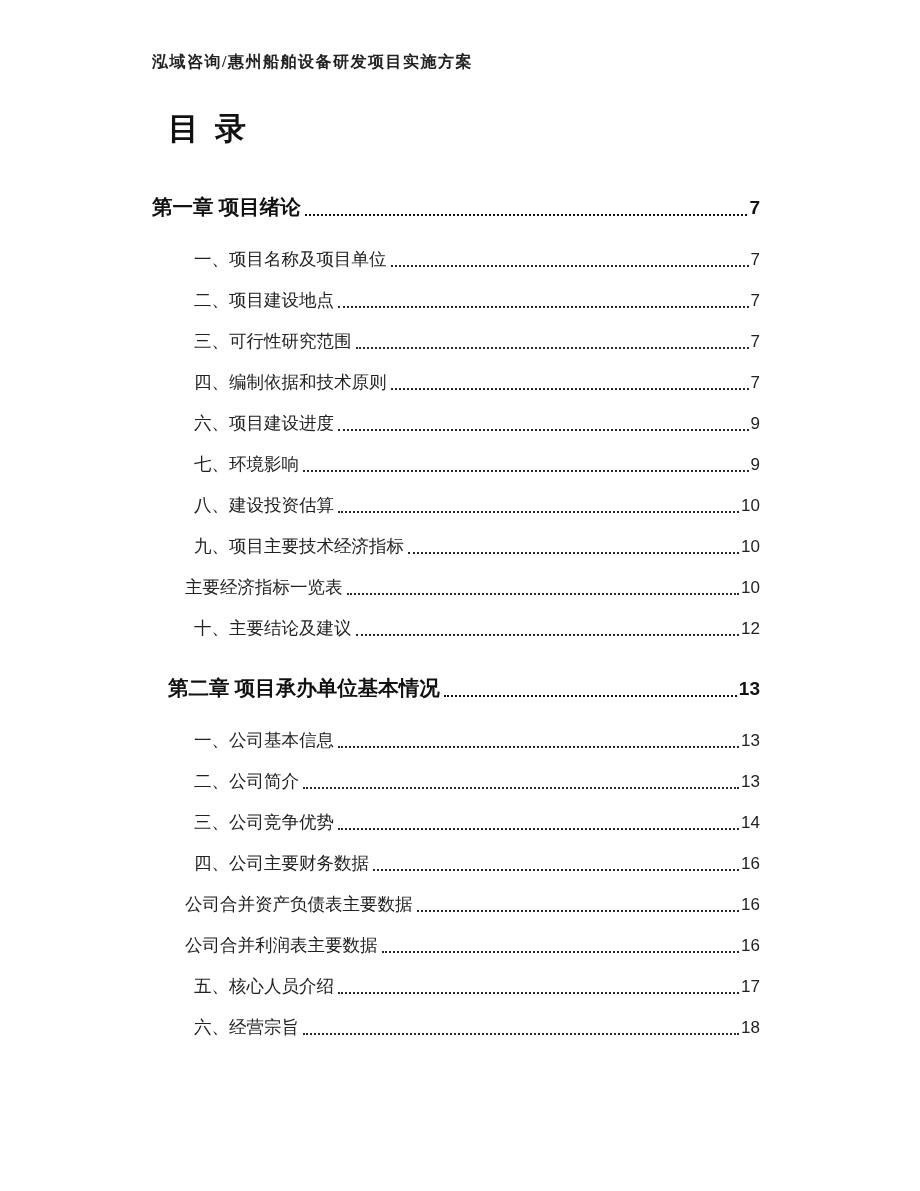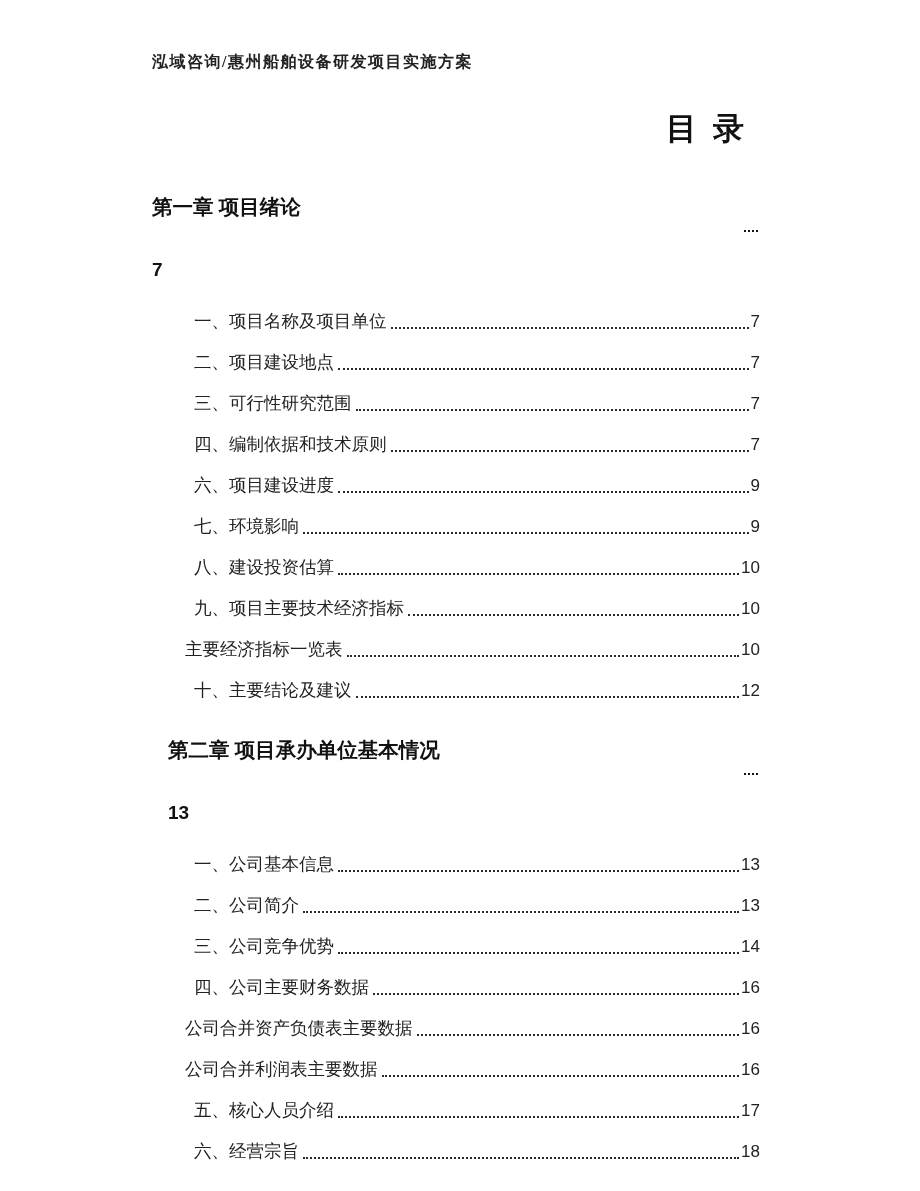--- a/index.html
+++ b/index.html
@@ -21,21 +21,21 @@
   }
   .doc-header {
     font-size: 16px;
     line-height: 24px;
     font-weight: 600;
     letter-spacing: 1.5px;
     color: #222;
   }
   .toc-title {
     margin: 32px 0 0 0;
-    text-align: right;
+    text-align: left;
     font-size: 31px;
     line-height: 46px;
     font-weight: 700;
     letter-spacing: 16px;
     text-indent: 16px; 
     color: #111;
   }
   .toc {
     margin-top: 32px;
   }
@@ -43,21 +43,20 @@
     display: flex;
     align-items: baseline;
     white-space: nowrap;
   }
   .row.chapter {
     font-size: 20.5px;
     line-height: 46px;
     font-weight: 700;
     margin-bottom: 8px;
     color: #111;
-    flex-direction: column;
   }
   .row.chapter + .row.chapter,
   .row.item + .row.chapter {
     margin-top: 16px;
     margin-left: 16px;
   }
   .row.item {
     font-size: 17.5px;
     line-height: 40px;
     font-weight: 400;

